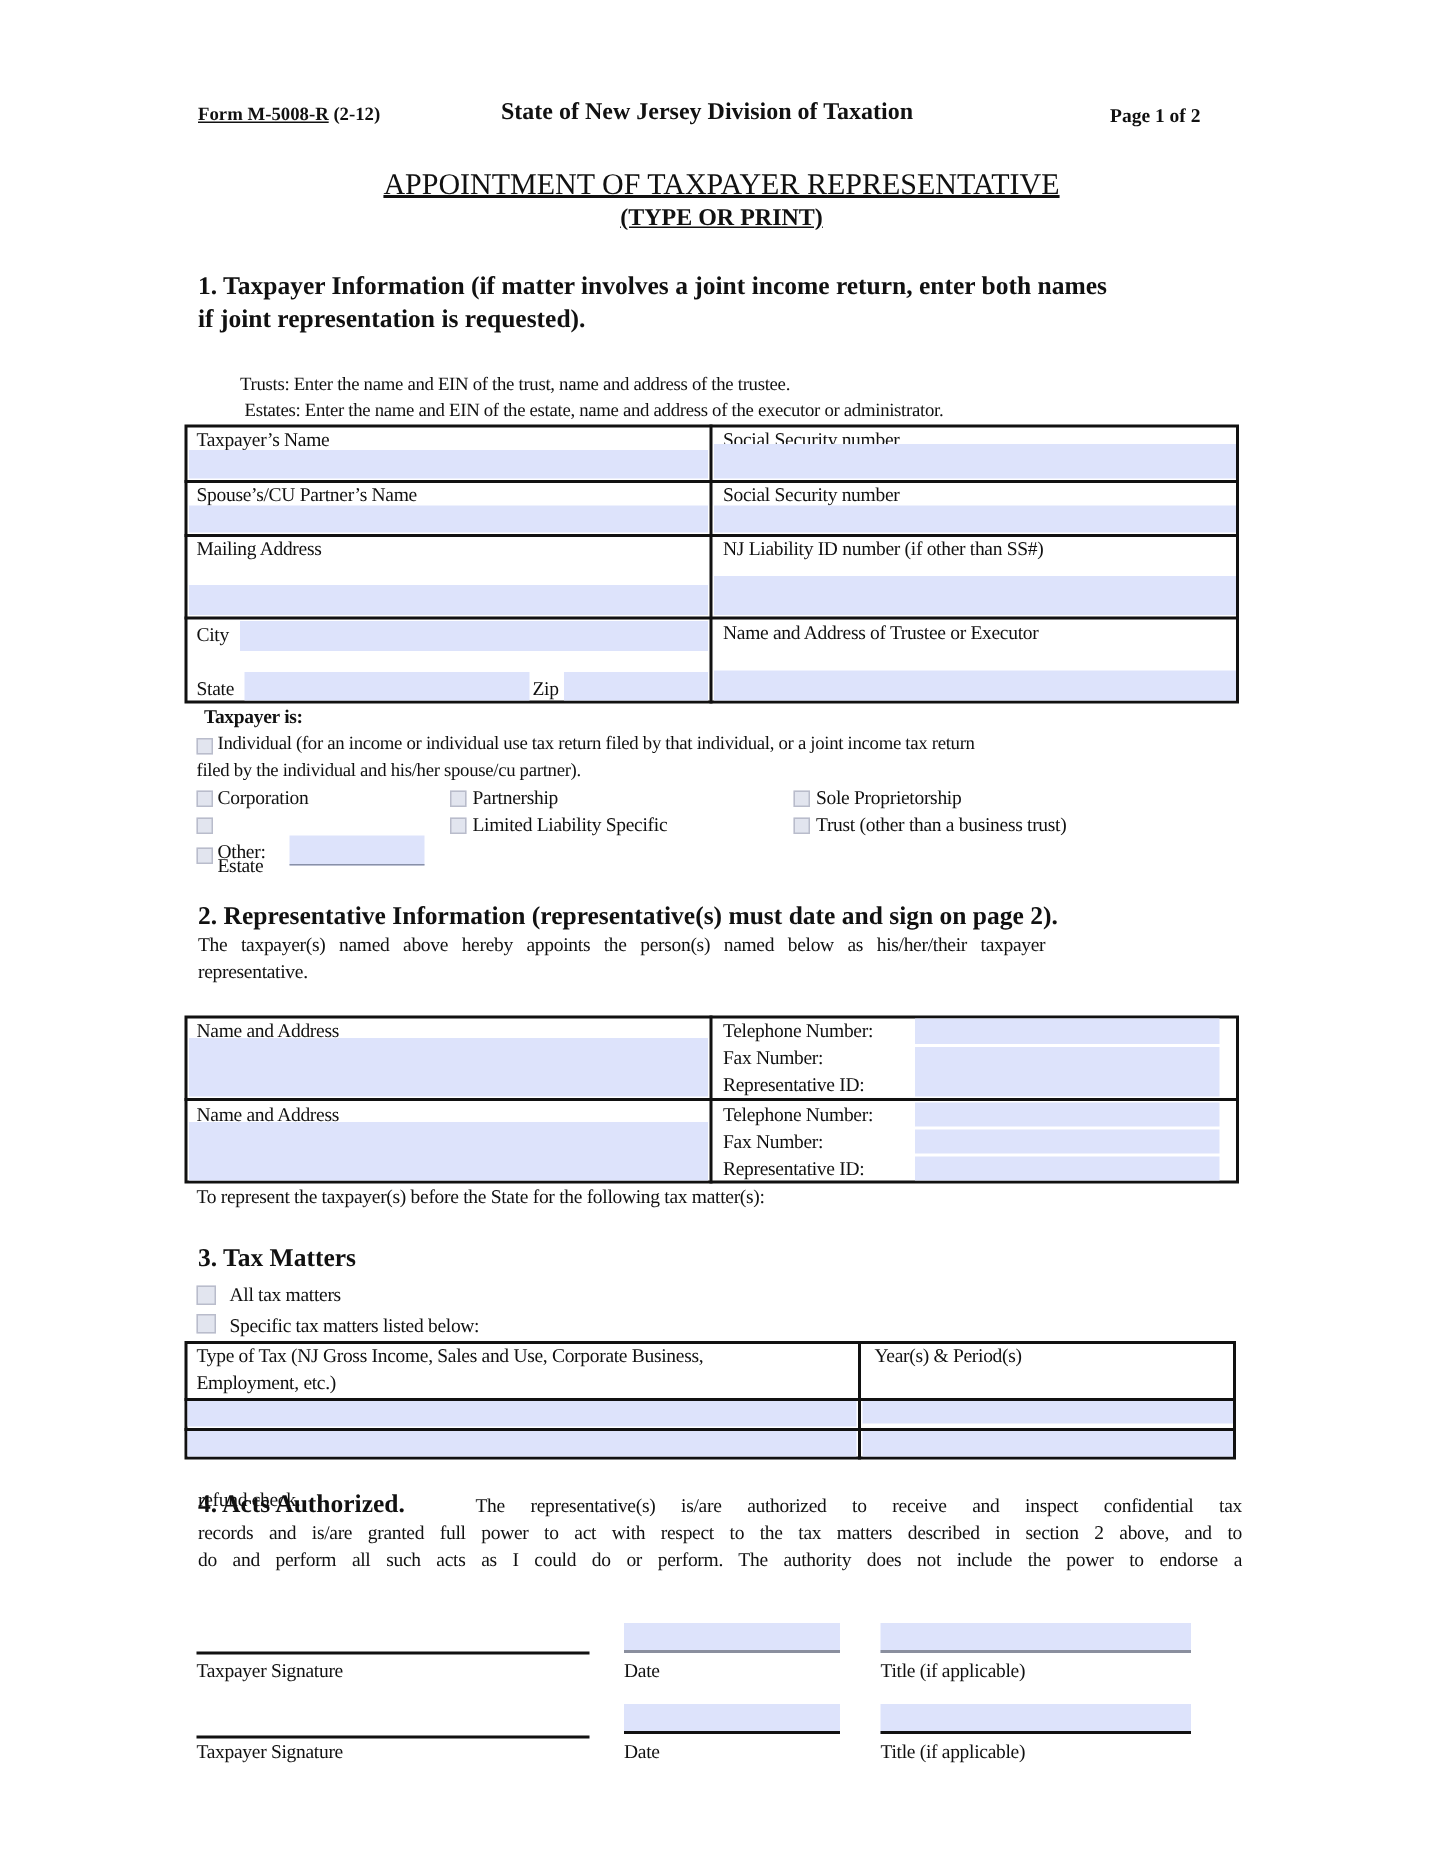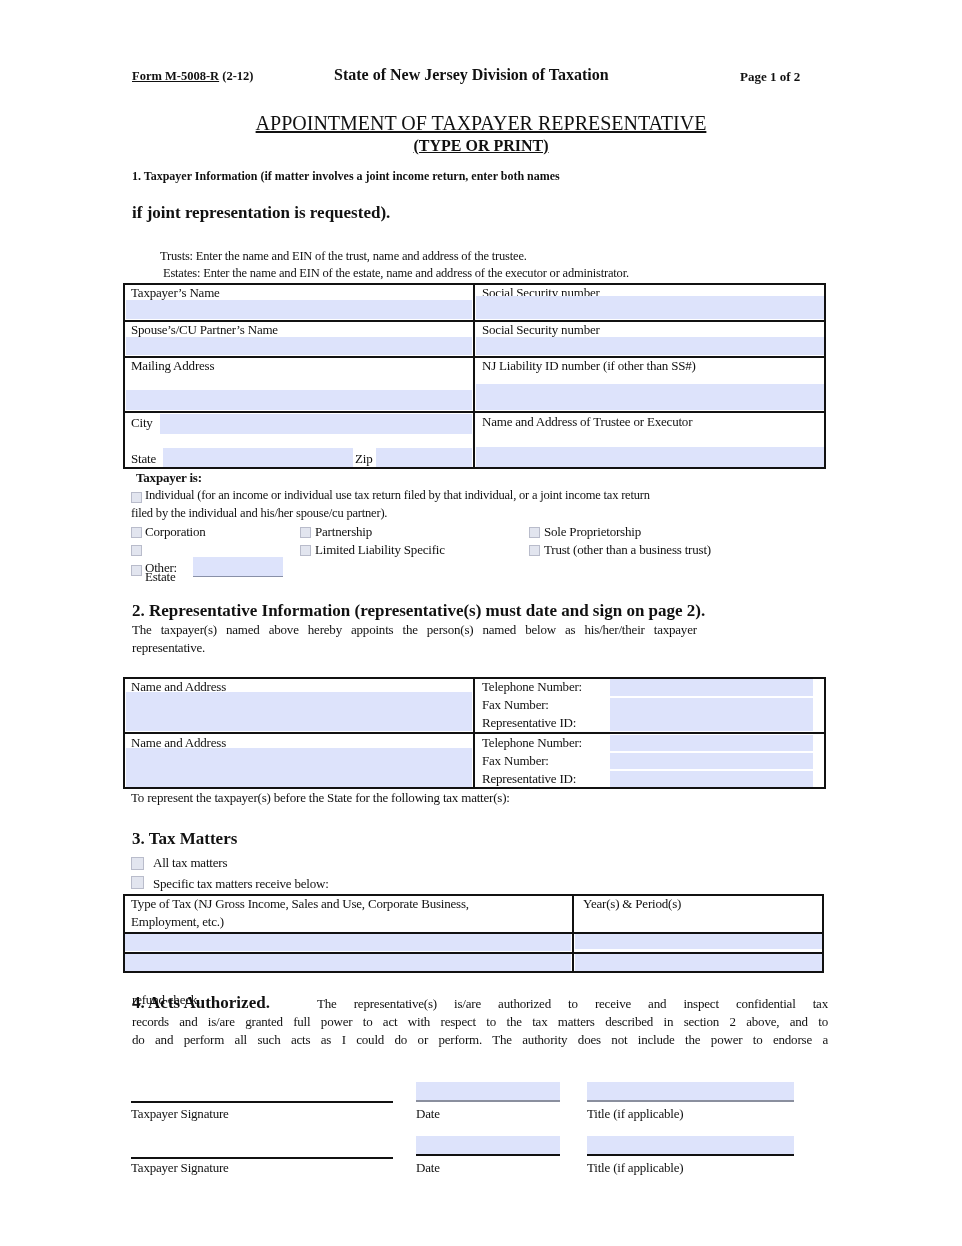--- a/index.html
+++ b/index.html
@@ -23,21 +23,21 @@
 <div class="abs hdr" style="left:132px; font-size:12.5px; top:69px;">
   <span class="u">Form M-5008-R</span>
   <span>(2-12)</span>
 </div>
 <div class="abs hdr" style="left:322px; font-size:16px;margin-left:12px;">State of New Jersey Division of Taxation</div>
 <div class="abs hdr" style="left:740px; font-size:13px; top:69px;">Page 1 of 2</div>
 
 <div class="abs u" style="left:0; width:962px; text-align:center; top:112px; font-size:20px;">APPOINTMENT OF TAXPAYER REPRESENTATIVE</div>
 <div class="abs u" style="left:0; width:962px; text-align:center; top:137px; font-size:16px; font-weight:bold;">(TYPE OR PRINT)</div>
 
-<div class="abs" style="left:132px; top:169px; font-size:12px; font-weight:bold; white-space:nowrap;font-family:Liberation Serif, serif;">1.  Taxpayer Information (if matter involves a joint income return, enter both names</div>
+<div class="abs" style="left:132px; top:181px; font-size:17px; font-weight:bold; white-space:nowrap;font-family:Liberation Serif, serif;">1.  Taxpayer Information (if matter involves a joint income return, enter both names</div>
 <div class="abs" style="left:132px; top:203px; font-size:17px; font-weight:bold;">if joint representation is requested).</div>
 <div class="lbl sm" style="left:160px; top:249px;">Trusts:   Enter the name and EIN of the trust, name and address of the trustee.</div>
 <div class="lbl sm" style="left:163px; top:266px;">Estates:  Enter the name and EIN of the estate, name and address of the executor or administrator.</div>
 
 <div class="box" style="left:123px; top:283px; width:703px; height:186px;"></div>
 <div class="vline" style="left:473px; top:283px; height:186px;"></div>
 <div class="hline" style="left:123px; top:320px; width:703px;"></div>
 <div class="hline" style="left:123px; top:356px; width:703px;"></div>
 <div class="hline" style="left:123px; top:411px; width:703px;"></div>
 
@@ -112,21 +112,21 @@
 <div class="abs fill" style="left:610px; top:753px; width:203px; height:16px;"></div>
 <div class="lbl" style="left:482px; top:771px;">Representative ID:</div>
 <div class="abs fill" style="left:610px; top:771px; width:203px; height:16px;"></div>
 
 <div class="lbl" style="left:131px; top:790px;">To represent the taxpayer(s) before the State for the following tax matter(s):</div>
 
 <div class="abs" style="left:132px; top:829px; font-size:17px; font-weight:bold;">3.  Tax Matters</div>
 <span class="cb" style="left:131px; top:857px; width:13px; height:13px;"></span>
 <div class="lbl" style="left:153px; top:855px;">All tax matters</div>
 <span class="cb" style="left:131px; top:876px; width:13px; height:13px;"></span>
-<div class="lbl" style="left:153px; top:876px;">Specific tax matters receive below:</div>
+<div class="lbl" style="left:153px; top:876px;">Specific tax matters listed below:</div>
 
 <div class="box" style="left:123px; top:894px; width:701px; height:79px;"></div>
 <div class="vline" style="left:572px; top:894px; height:79px;"></div>
 <div class="hline" style="left:123px; top:932px; width:701px;"></div>
 <div class="hline" style="left:123px; top:952px; width:701px;"></div>
 <div class="lbl" style="left:131px; top:896px;">Type of Tax (NJ Gross Income, Sales and Use, Corporate Business,</div>
 <div class="lbl" style="left:131px; top:914px;">Employment, etc.)</div>
 <div class="lbl" style="left:583px; top:896px;">Year(s) &amp; Period(s)</div>
 <div class="abs fill" style="left:125px; top:934px; width:446px; height:17px;"></div>
 <div class="abs fill" style="left:575px; top:934px; width:247px; height:15px;"></div>

